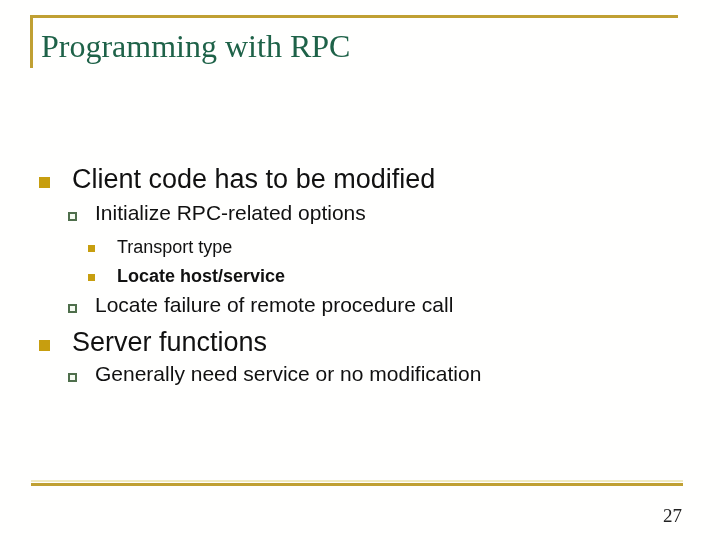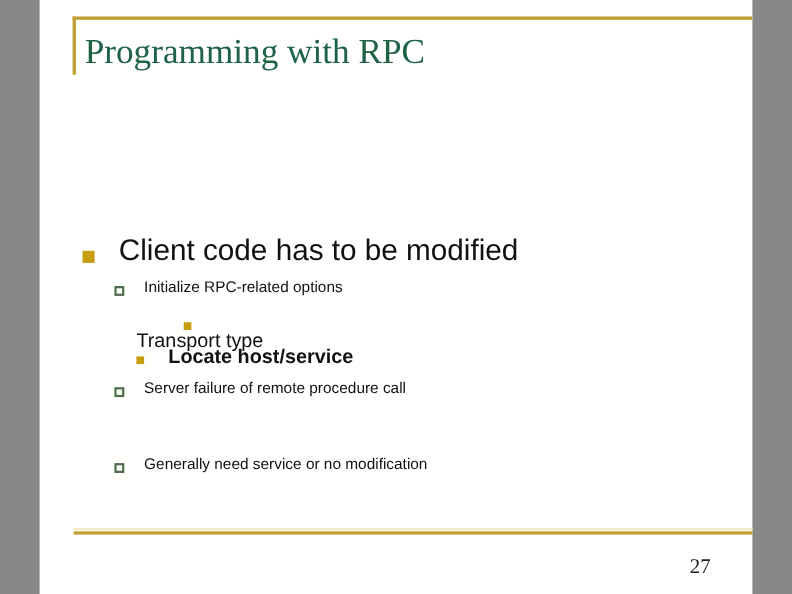--- a/index.html
+++ b/index.html
@@ -10,21 +10,21 @@
     --pale-gold: #F0EAC0;
     --text-black: #111111;
   }
   html,body{margin:0;padding:0;}
   body{
     font-family:"Liberation Sans", sans-serif;
     background:#888;
   }
   .slide{
     position:relative;
-    width:648px;height:540px;
+    width:720px;height:540px;
     background:#FFFFFE;
     overflow:hidden;
     margin:0 auto;
   }
   
   .top-line{
     position:absolute;left:30px;top:15px;
     width:648px;height:3px;
     background:var(--accent-gold);
   }
@@ -50,53 +50,52 @@
     font-family:"Liberation Serif", serif;
     font-weight:normal;
     font-size:32px;
     line-height:1.3;
     color:var(--title-green);
     white-space:nowrap;
   }
   .row{
     position:absolute;
     display:flex;
-    align-items:center;
+    align-items:flex-start;
     line-height:1;
     color:var(--text-black);
     white-space:nowrap;
-    margin-top:48px;
   }
   .row .txt{display:inline-block;}
   
   .l1{left:39px;font-size:27px;}
   .l1 .bullet{
     flex:none;width:11px;height:11px;margin-top:11px;margin-right:22px;
     background:var(--bullet-gold);
   }
   .row-client{top:166px;}
   .row-server{top:329px;}
   
-  .l2{left:68px;font-size:14px;}
+  .l2{left:68px;font-size:21px;}
   .l2 .bullet{
     flex:none;width:9px;height:9px;margin-top:10px;margin-right:18px;
     box-sizing:border-box;
     background:#F5FBF2;
     border:2px solid var(--outline-bullet-green);
   }
   .row-initialize{top:202px;}
   .row-handle{top:294px;}
   .row-generally{top:363px;}
   
   .l3{left:88px;font-size:18px;}
   .l3 .bullet{
     flex:none;width:7px;height:7px;margin-top:7px;margin-right:22px;
     background:var(--bullet-gold);
   }
-  .row-transport{top:238px;flex-direction:column;}
+  .row-transport{top:238px;}
   .row-locate{top:267px;font-weight:bold;}
   .page-number{
     position:absolute;right:38px;top:505px;
     font-family:"Liberation Serif", serif;
     font-size:19px;
     color:#222;
   }
 </style>
 </head>
 <body>
@@ -123,23 +122,27 @@
     <span class="txt">Transport type</span>
   </div>
 
   <div class="row l3 row-locate">
     <span class="bullet"></span>
     <span class="txt">Locate host/service</span>
   </div>
 
   <div class="row l2 row-handle">
     <span class="bullet"></span>
-    <span class="txt">Server failure of remote procedure call</span>
+    <span class="txt">Locate failure of remote procedure call</span>
   </div>
 
+  <div class="row l1 row-server">
+    <span class="bullet"></span>
+    <span class="txt">Server functions</span>
+  </div>
 
   <div class="row l2 row-generally">
     <span class="bullet"></span>
     <span class="txt">Generally need service or no modification</span>
   </div>
 
   <div class="bottom-line-light"></div>
   <div class="bottom-line"></div>
 
   <div class="page-number">27</div>

